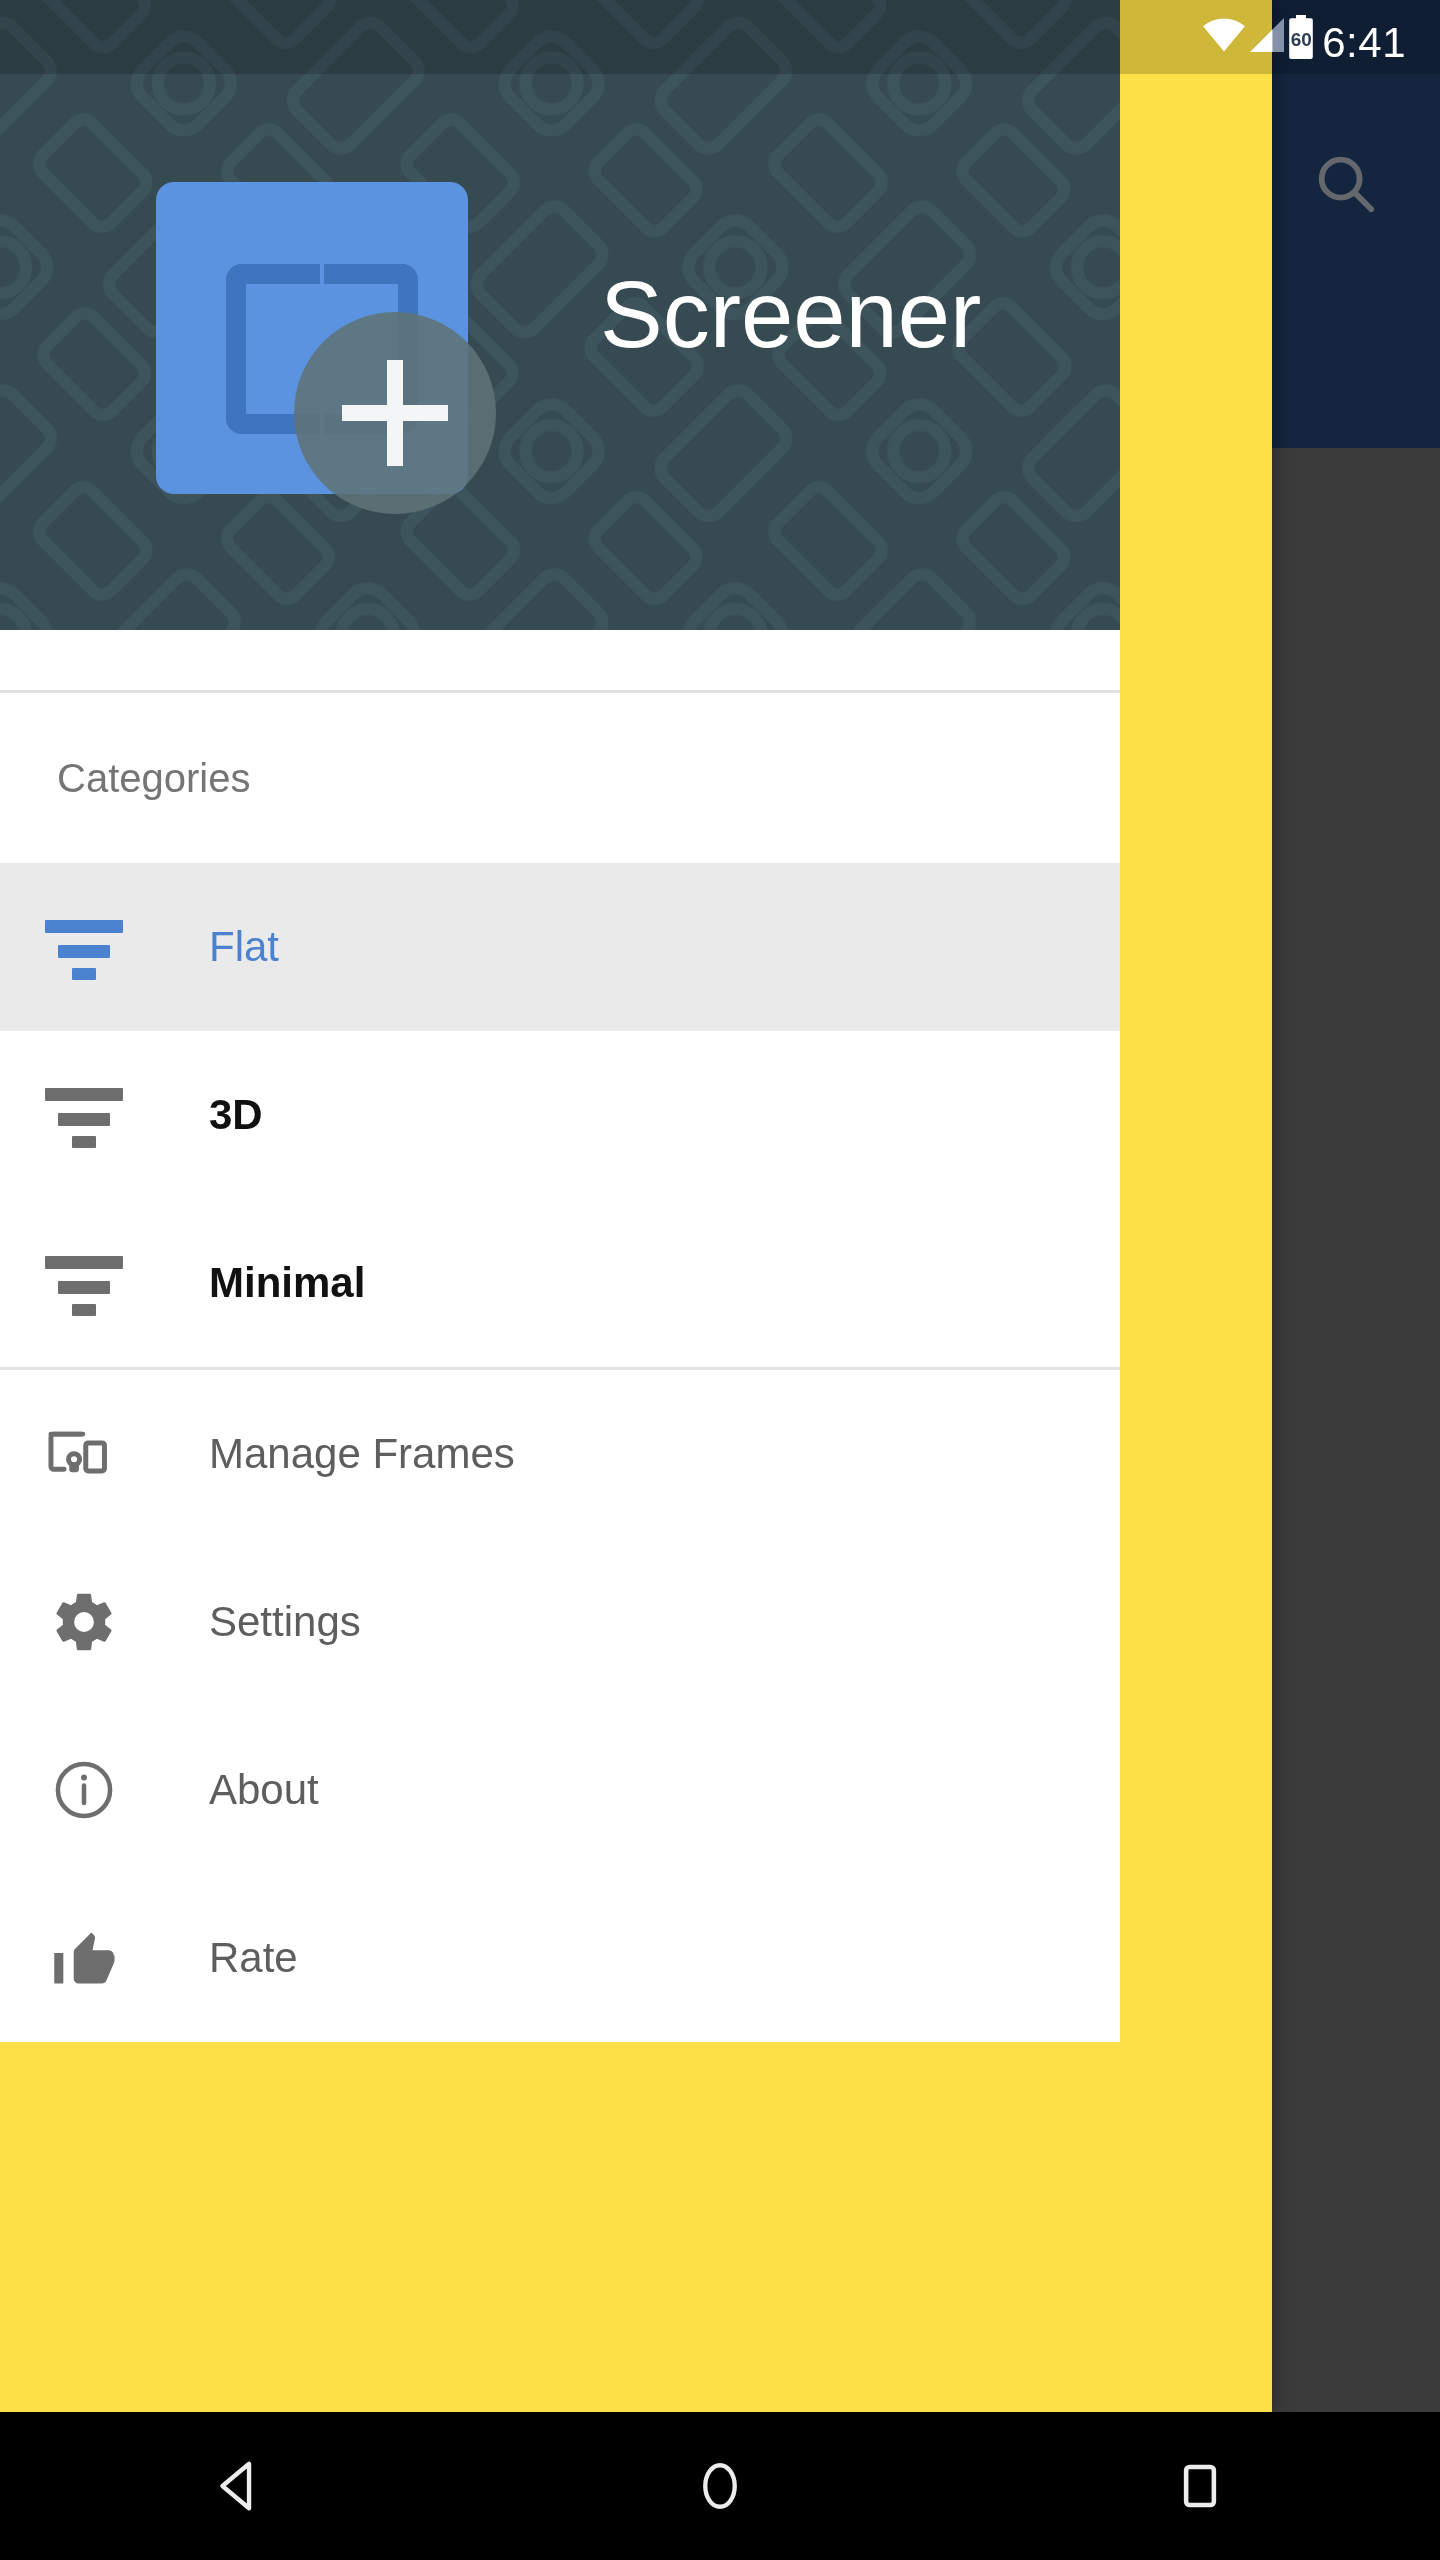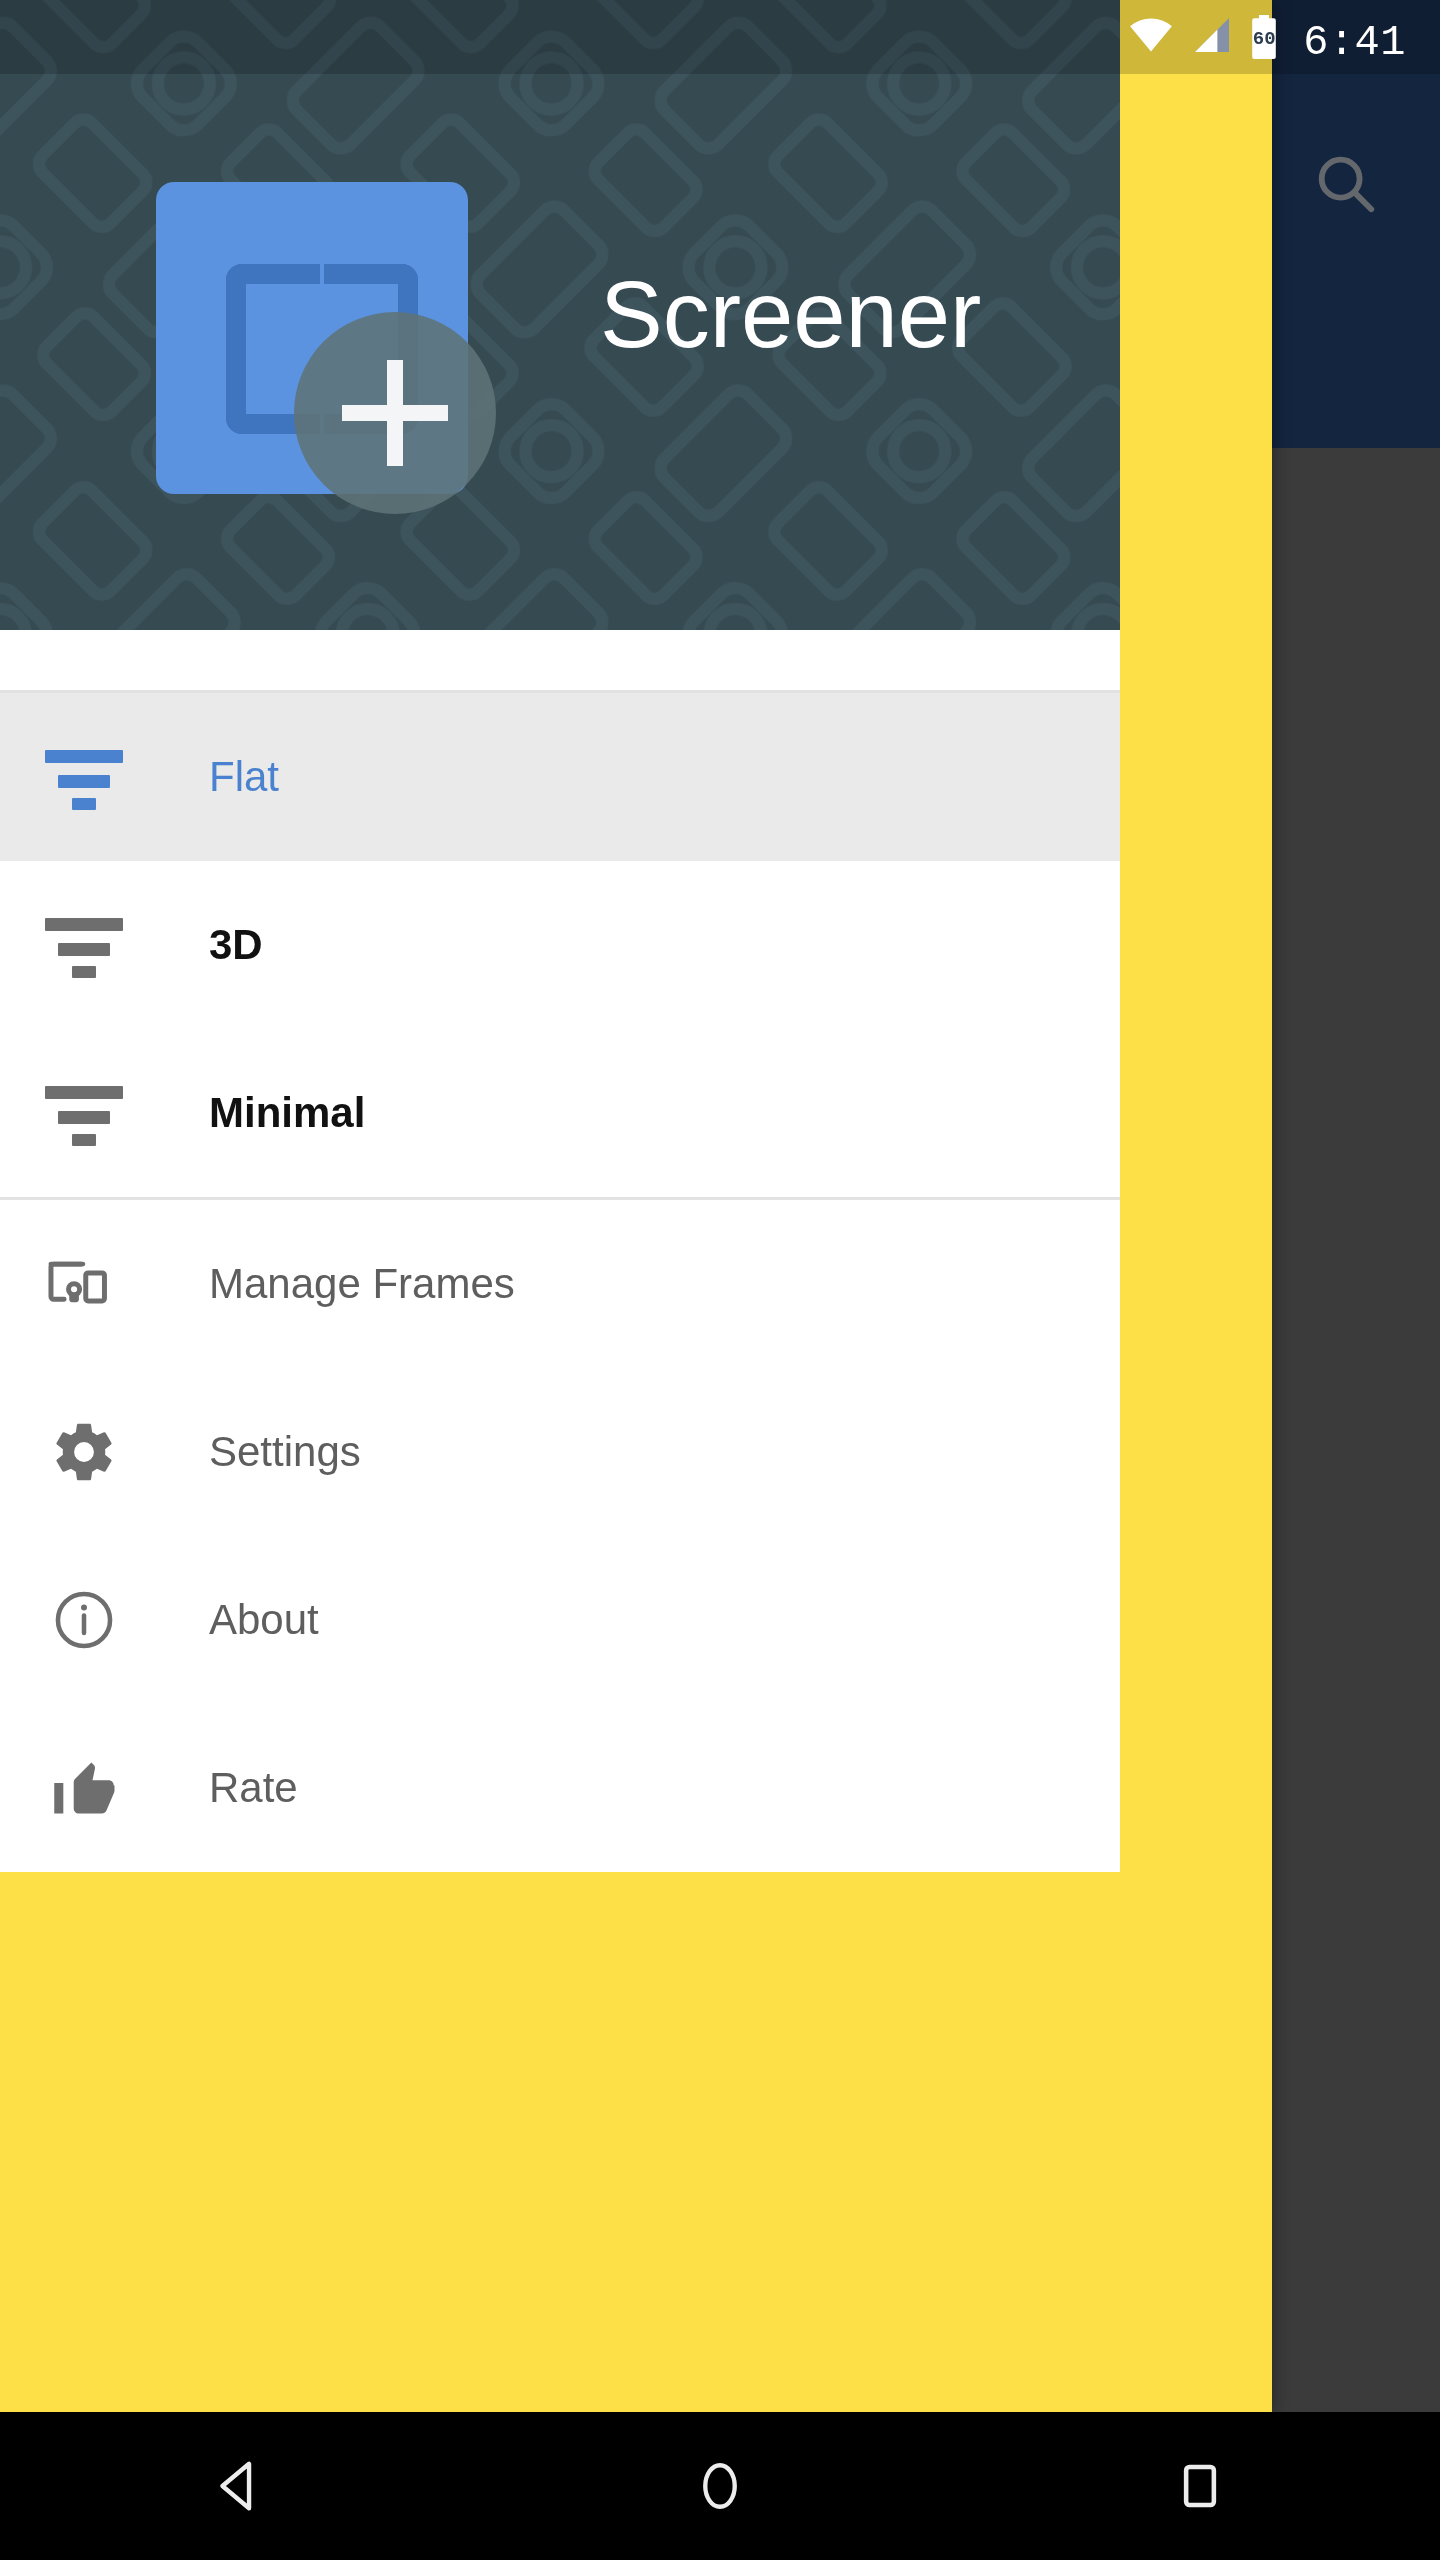--- a/index.html
+++ b/index.html
@@ -71,22 +71,20 @@
     background: rgba(0,0,0,0.18);
     z-index: 60;
   }
   .status-icons {
     position: absolute;
     right: 34px;
     top: 0;
     height: 74px;
     display: flex;
     align-items: center;
-    gap: 18px;
-    font-family: Liberation Mono, monospace;
   }
   .status-time {
     color: #ffffff;
     font-size: 42px;
     font-weight: 500;
     letter-spacing: 0.5px;
     line-height: 1;
     margin-left: 6px;
     margin-top: 11px;
   }
@@ -346,20 +344,21 @@
 
         <div class="app-title">Screener</div>
       </div>
     </div>
 
     <div class="drawer-list">
 
       <div class="spacer-top"></div>
       <div class="divider"></div>
 
+      <div class="section-label">Categories</div>
 
       <div class="list-item selected">
         <div class="item-icon">
           <div class="filter-icon accent">
             <div class="fbar b1"></div>
             <div class="fbar b2"></div>
             <div class="fbar b3"></div>
           </div>
         </div>
         <div class="item-label accent">Flat</div>

